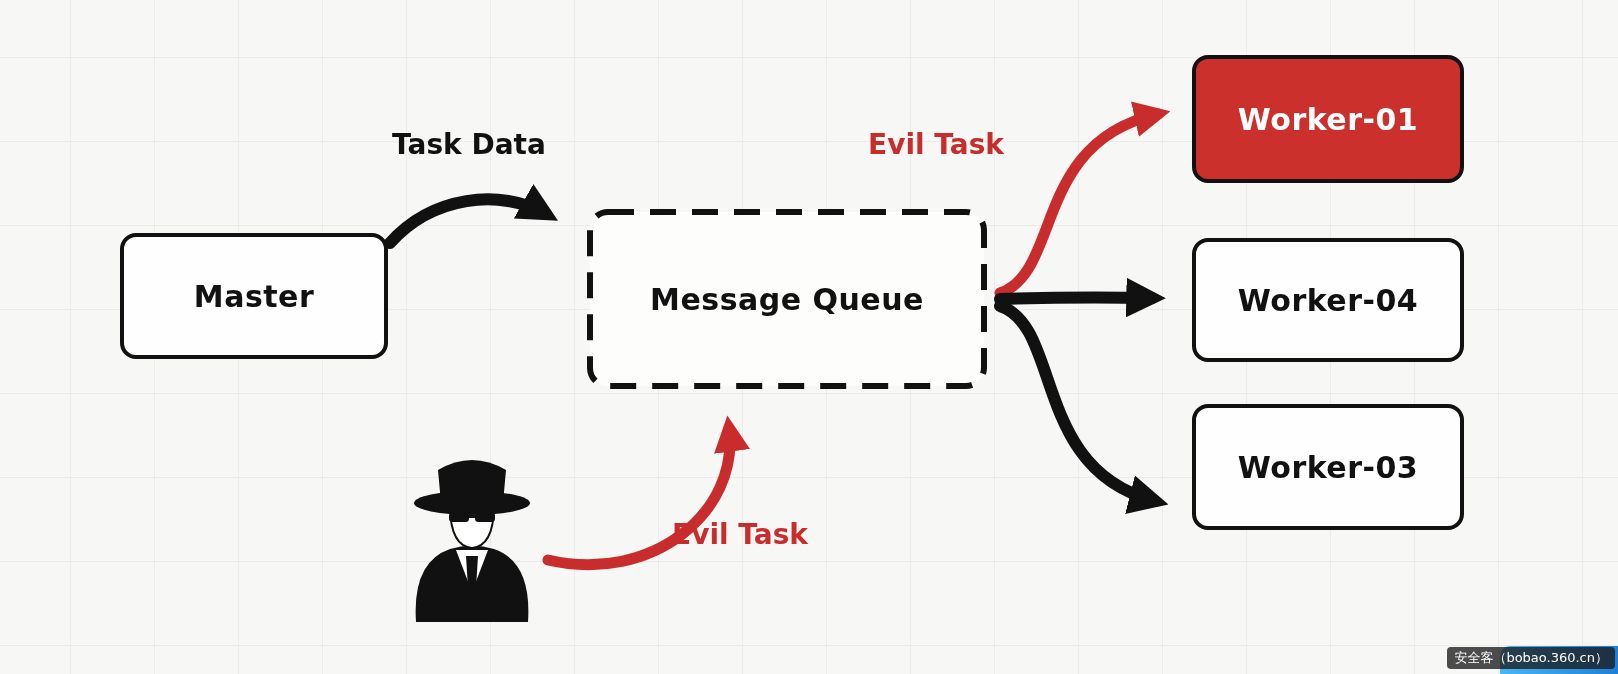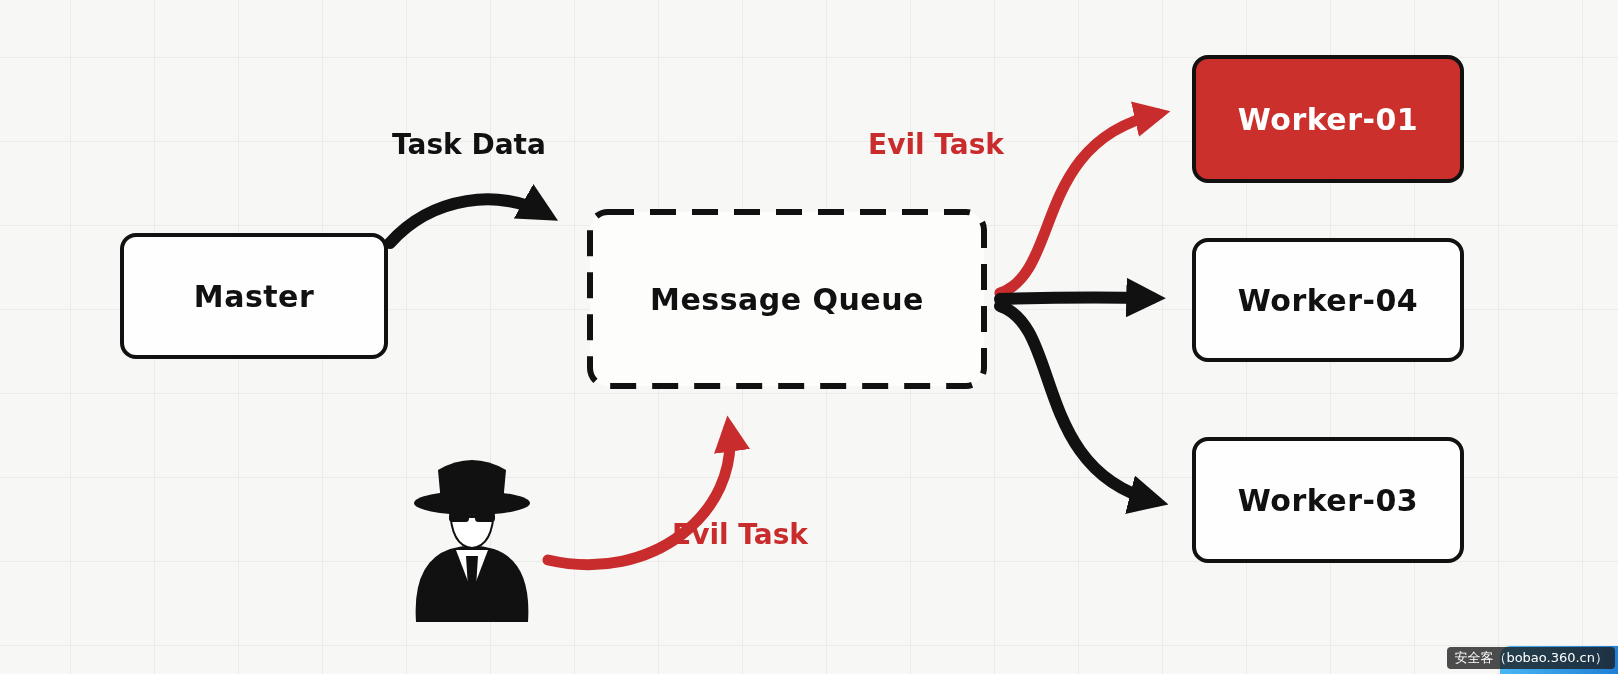--- a/index.html
+++ b/index.html
@@ -37,21 +37,21 @@
     justify-content: center;
     color: #111111;
     font-size: 30px;
     font-weight: 600;
     letter-spacing: 0.5px;
   }
   .node-master  { left: 120px; top: 233px; width: 268px; height: 126px; }
   .node-worker1 { left: 1192px; top: 55px;  width: 272px; height: 128px;
                   background: #cb302c; color: #ffffff; }
   .node-worker2 { left: 1192px; top: 238px; width: 272px; height: 124px; }
-  .node-worker3 { left: 1192px; top: 437px; width: 272px; height: 126px; text-align: right; }
+  .node-worker3 { left: 1192px; top: 404px; width: 272px; height: 126px; text-align: right; }
   
   .node-queue {
     left: 588px; top: 210px; width: 398px; height: 178px;
     border: none;
     background: transparent;
     align-items: center;
   }
   .float-label {
     position: absolute;
     font-size: 28px;

